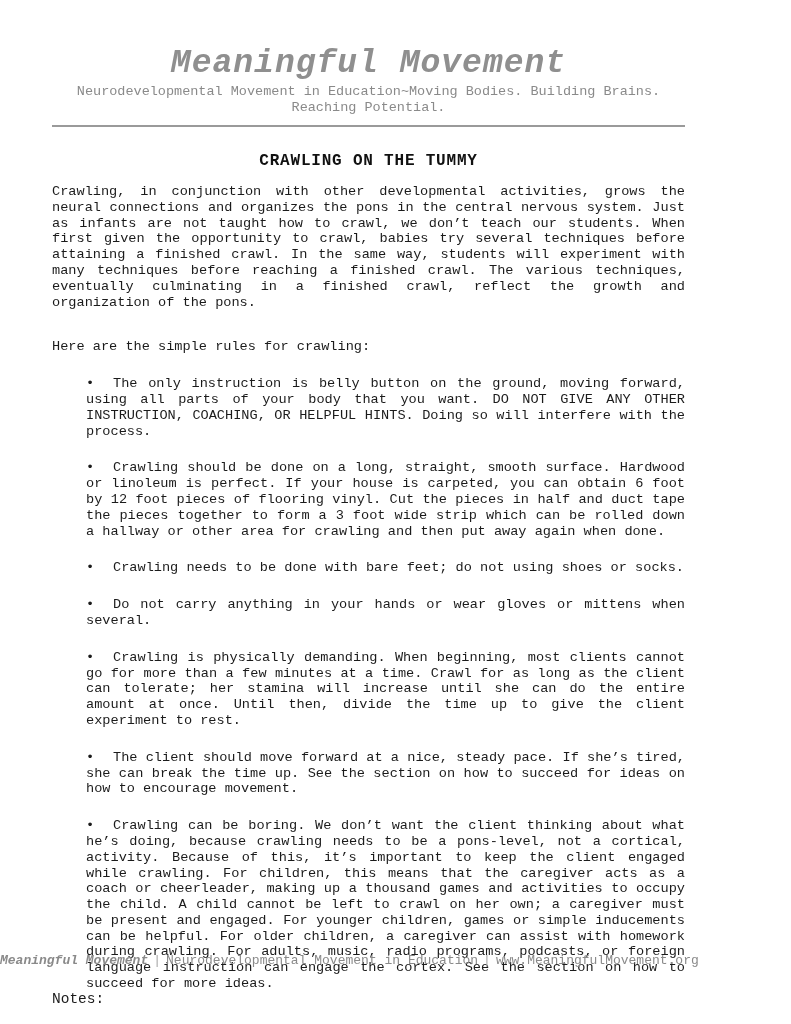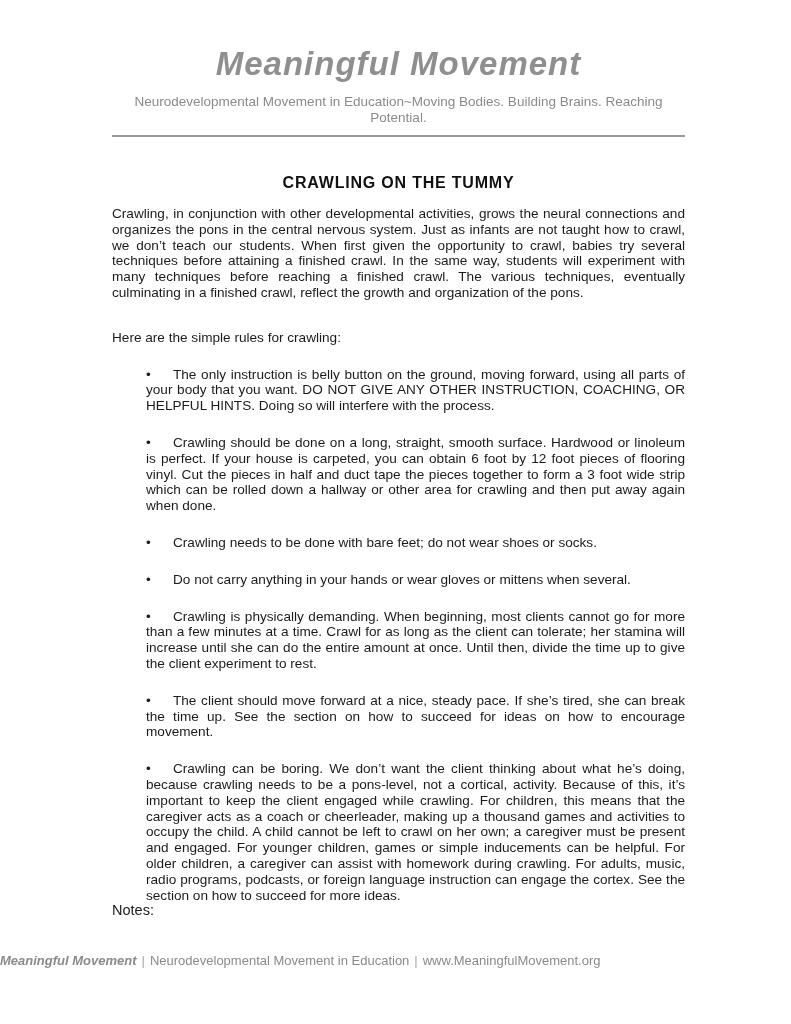--- a/index.html
+++ b/index.html
@@ -7,51 +7,51 @@
     padding: 0;
     background: #ffffff;
   }
   .page {
     position: relative;
     width: 791px;
     height: 1024px;
     margin: 0 auto;
     background: #ffffff;
     box-sizing: border-box;
-    padding: 46px 106px 0 112px;
-    font-family: Liberation Sans, sans-serif;
+    padding: 46px 106px 0 52px;
+    font-family: Liberation Mono, monospace;
     color: #1b1b1b;
     overflow: hidden;
   }
   .header { text-align: center; }
   .header-title {
     font-size: 33px;
     line-height: 36px;
     font-weight: bold;
     font-style: italic;
     color: #8f8f8f;
     letter-spacing: 1px;
   }
   .header-subtitle {
     font-size: 13.5px;
     line-height: 16px;
     color: #8a8a8a;
-    margin-top: 12px;
+    margin-top: 2px;
   }
   .header-rule {
     border: none;
     border-top: 2px solid #9a9a9a;
     margin: 9px 0 0 0;
   }
   .doc-heading {
     text-align: center;
     font-size: 16px;
     font-weight: bold;
     letter-spacing: 0.8px;
-    margin-top: 37px;
+    margin-top: 25px;
     color: #111111;
   }
   .para {
     font-size: 13.6px;
     line-height: 15.8px;
     text-align: justify;
     margin: 0;
   }
   .intro { margin-top: 14px; }
   .rules-label { margin-top: 29px; text-align: left; }
@@ -96,21 +96,21 @@
 
   <div class="doc-heading">CRAWLING ON THE TUMMY</div>
 
   <p class="para intro">Crawling, in conjunction with other developmental activities, grows the neural connections and organizes the pons in the central nervous system. Just as infants are not taught how to crawl, we don’t teach our students. When first given the opportunity to crawl, babies try several techniques before attaining a finished crawl. In the same way, students will experiment with many techniques before reaching a finished crawl. The various techniques, eventually culminating in a finished crawl, reflect the growth and organization of the pons.</p>
 
   <p class="para rules-label">Here are the simple rules for crawling:</p>
 
   <div>
     <p class="para bullet-item"><span class="bullet-marker">•</span><span>The only instruction is belly button on the ground, moving forward, using all parts of your body that you want. DO NOT GIVE ANY OTHER INSTRUCTION, COACHING, OR HELPFUL HINTS. Doing so will interfere with the process.</span></p>
     <p class="para bullet-item"><span class="bullet-marker">•</span><span>Crawling should be done on a long, straight, smooth surface. Hardwood or linoleum is perfect. If your house is carpeted, you can obtain 6 foot by 12 foot pieces of flooring vinyl. Cut the pieces in half and duct tape the pieces together to form a 3 foot wide strip which can be rolled down a hallway or other area for crawling and then put away again when done.</span></p>
-    <p class="para bullet-item"><span class="bullet-marker">•</span><span>Crawling needs to be done with bare feet; do not wear shoes or socks.</span></p>
+    <p class="para bullet-item"><span class="bullet-marker">•</span><span>Crawling needs to be done with bare feet; do not using shoes or socks.</span></p>
     <p class="para bullet-item"><span class="bullet-marker">•</span><span>Do not carry anything in your hands or wear gloves or mittens when several.</span></p>
     <p class="para bullet-item"><span class="bullet-marker">•</span><span>Crawling is physically demanding. When beginning, most clients cannot go for more than a few minutes at a time. Crawl for as long as the client can tolerate; her stamina will increase until she can do the entire amount at once. Until then, divide the time up to give the client experiment to rest.</span></p>
     <p class="para bullet-item"><span class="bullet-marker">•</span><span>The client should move forward at a nice, steady pace. If she’s tired, she can break the time up. See the section on how to succeed for ideas on how to encourage movement.</span></p>
     <p class="para bullet-item"><span class="bullet-marker">•</span><span>Crawling can be boring. We don’t want the client thinking about what he’s doing, because crawling needs to be a pons-level, not a cortical, activity. Because of this, it’s important to keep the client engaged while crawling. For children, this means that the caregiver acts as a coach or cheerleader, making up a thousand games and activities to occupy the child. A child cannot be left to crawl on her own; a caregiver must be present and engaged. For younger children, games or simple inducements can be helpful. For older children, a caregiver can assist with homework during crawling. For adults, music, radio programs, podcasts, or foreign language instruction can engage the cortex. See the section on how to succeed for more ideas.</span></p>
   </div>
 
   <p class="para notes-label">Notes:</p>
 
   <div class="footer">
     <span class="footer-brand">Meaningful Movement</span><span class="footer-sep">|</span><span>Neurodevelopmental Movement in Education</span><span class="footer-sep">|</span><span>www.MeaningfulMovement.org</span>

